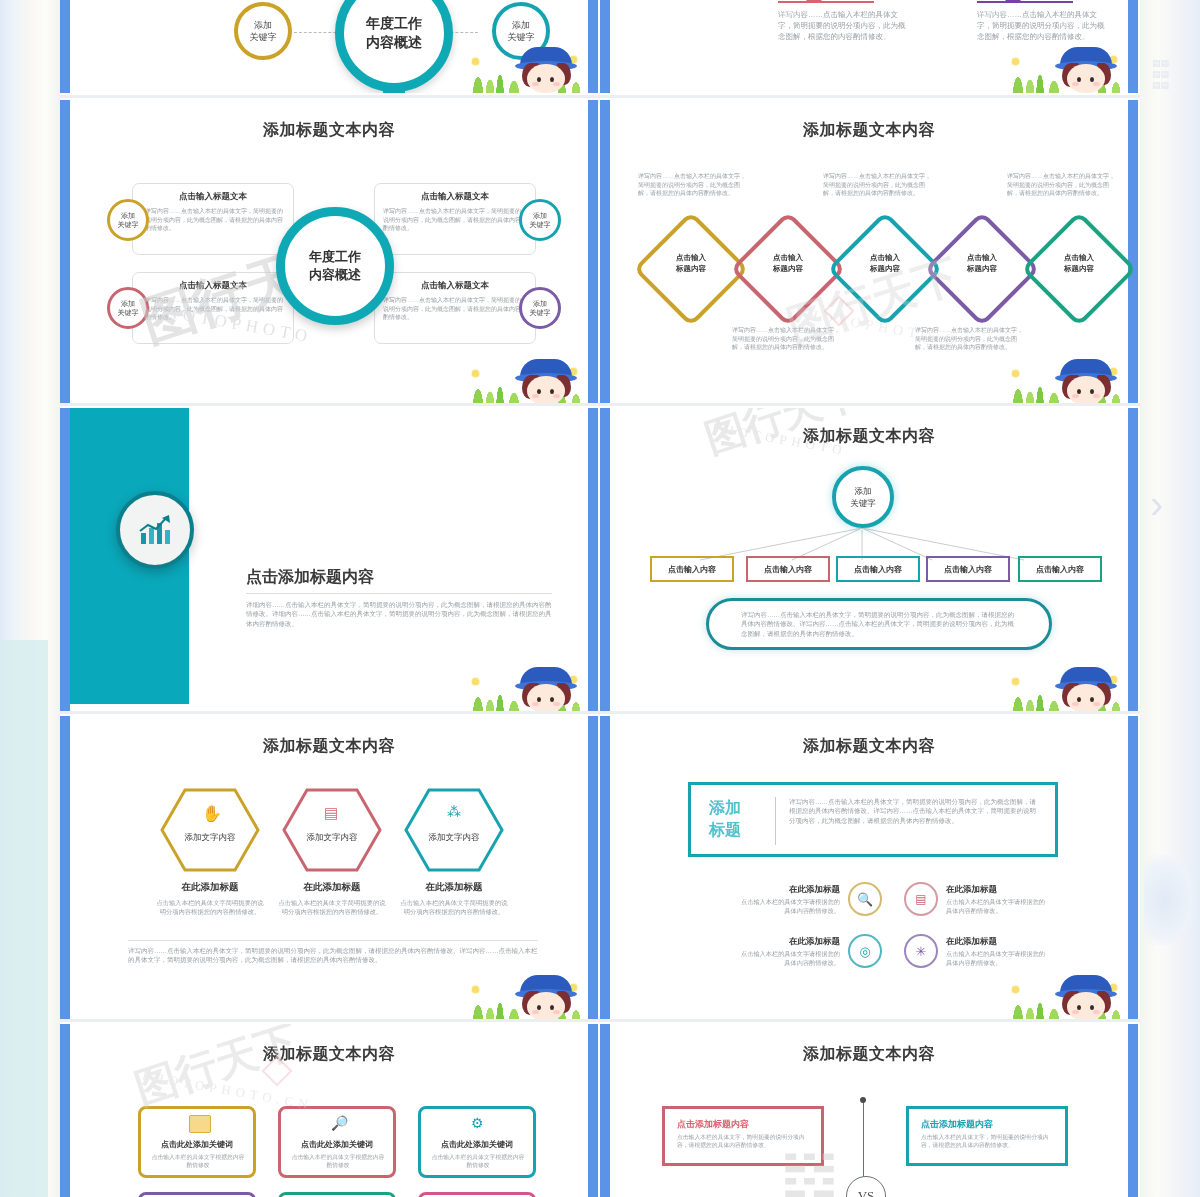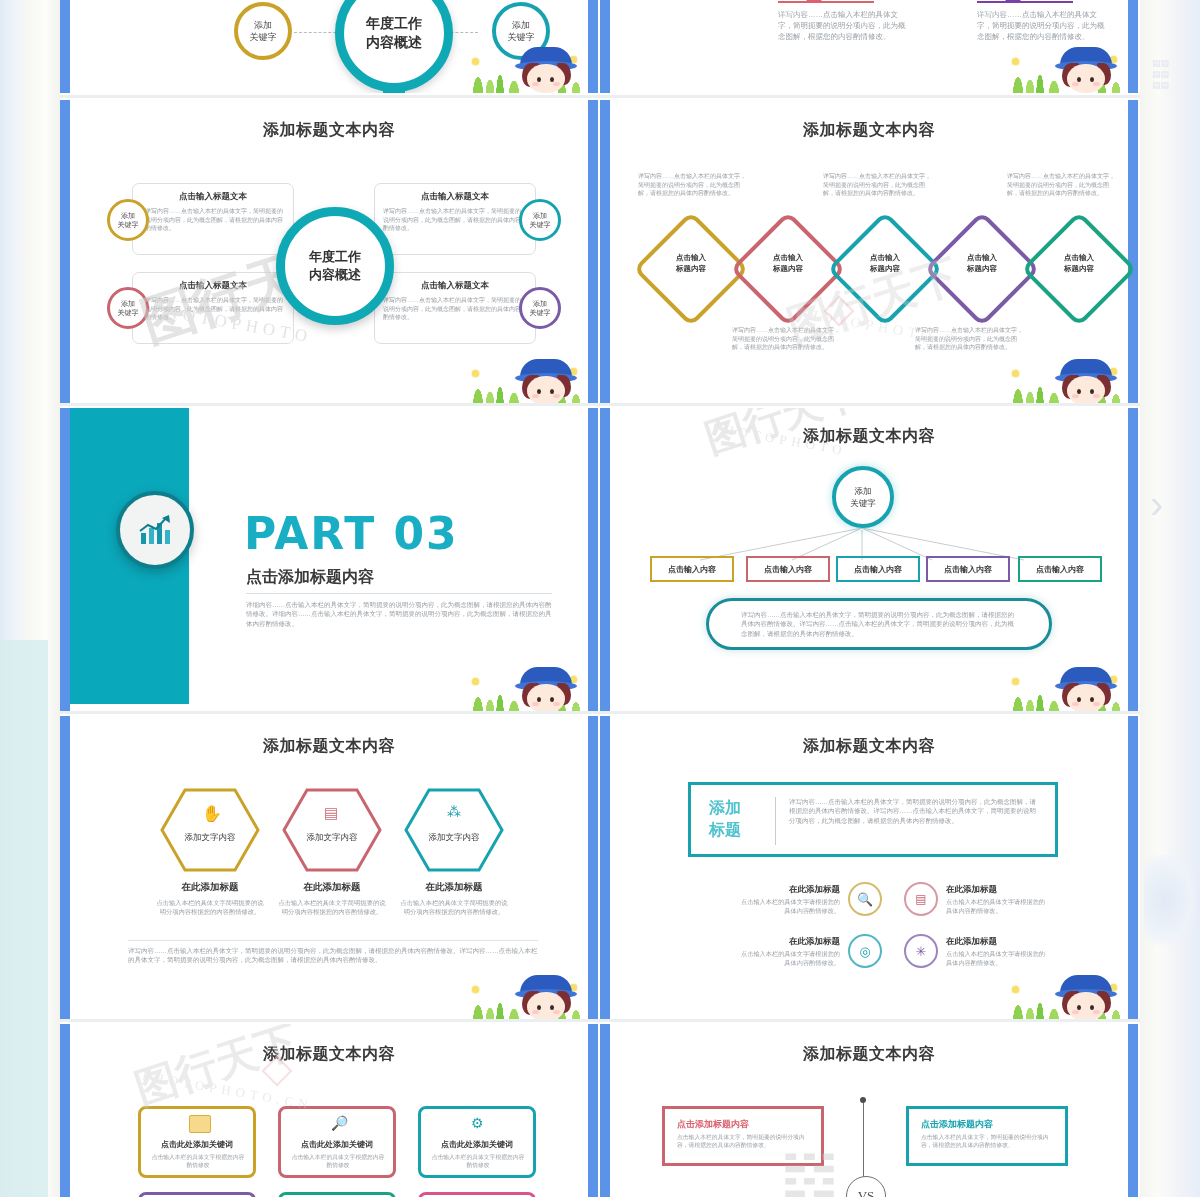--- a/index.html
+++ b/index.html
@@ -393,21 +393,20 @@
       <svg width="38" height="34" viewBox="0 0 38 34">
         <rect x="5" y="20" width="5" height="11" fill="#1596ab"></rect>
         <rect x="13" y="15" width="5" height="16" fill="#34b3c6"></rect>
         <rect x="21" y="10" width="5" height="21" fill="#1596ab"></rect>
         <rect x="29" y="17" width="5" height="14" fill="#34b3c6"></rect>
         <polyline points="4,18 12,12 20,16 31,4" fill="none" stroke="#0d7f8c" stroke-width="2"></polyline>
         <polygon points="33,2 34,10 26,5" fill="#0d7f8c"></polygon>
       </svg>
     </div>
 
-    <div style="position:absolute;left:174px;top:100px;font-size:44px;font-weight:bold;color:#19aec4;letter-spacing:2px;font-family:'DejaVu Sans',sans-serif;">PART 03</div>
     <div style="position:absolute;left:176px;top:159px;font-size:16px;font-weight:bold;color:#3a3a3a;">点击添加标题内容</div>
     <div style="position:absolute;left:176px;top:185px;width:306px;border-top:1px solid #dcdfe2;"></div>
     <div class="small-para" style="position:absolute;left:176px;top:192px;width:306px;font-size:6.5px;">详细内容……点击输入本栏的具体文字，简明扼要的说明分项内容，此为概念图解，请根据您的具体内容酌情修改。详细内容……点击输入本栏的具体文字，简明扼要的说明分项内容，此为概念图解，请根据您的具体内容酌情修改。</div>
 
     <div class="kid">
       <div class="grass"></div>
       <div class="dand" style="left:6px;bottom:28px;"></div>
       <div class="dand" style="left:104px;bottom:30px;"></div>
       <div class="head">
         <div class="hat"></div>

